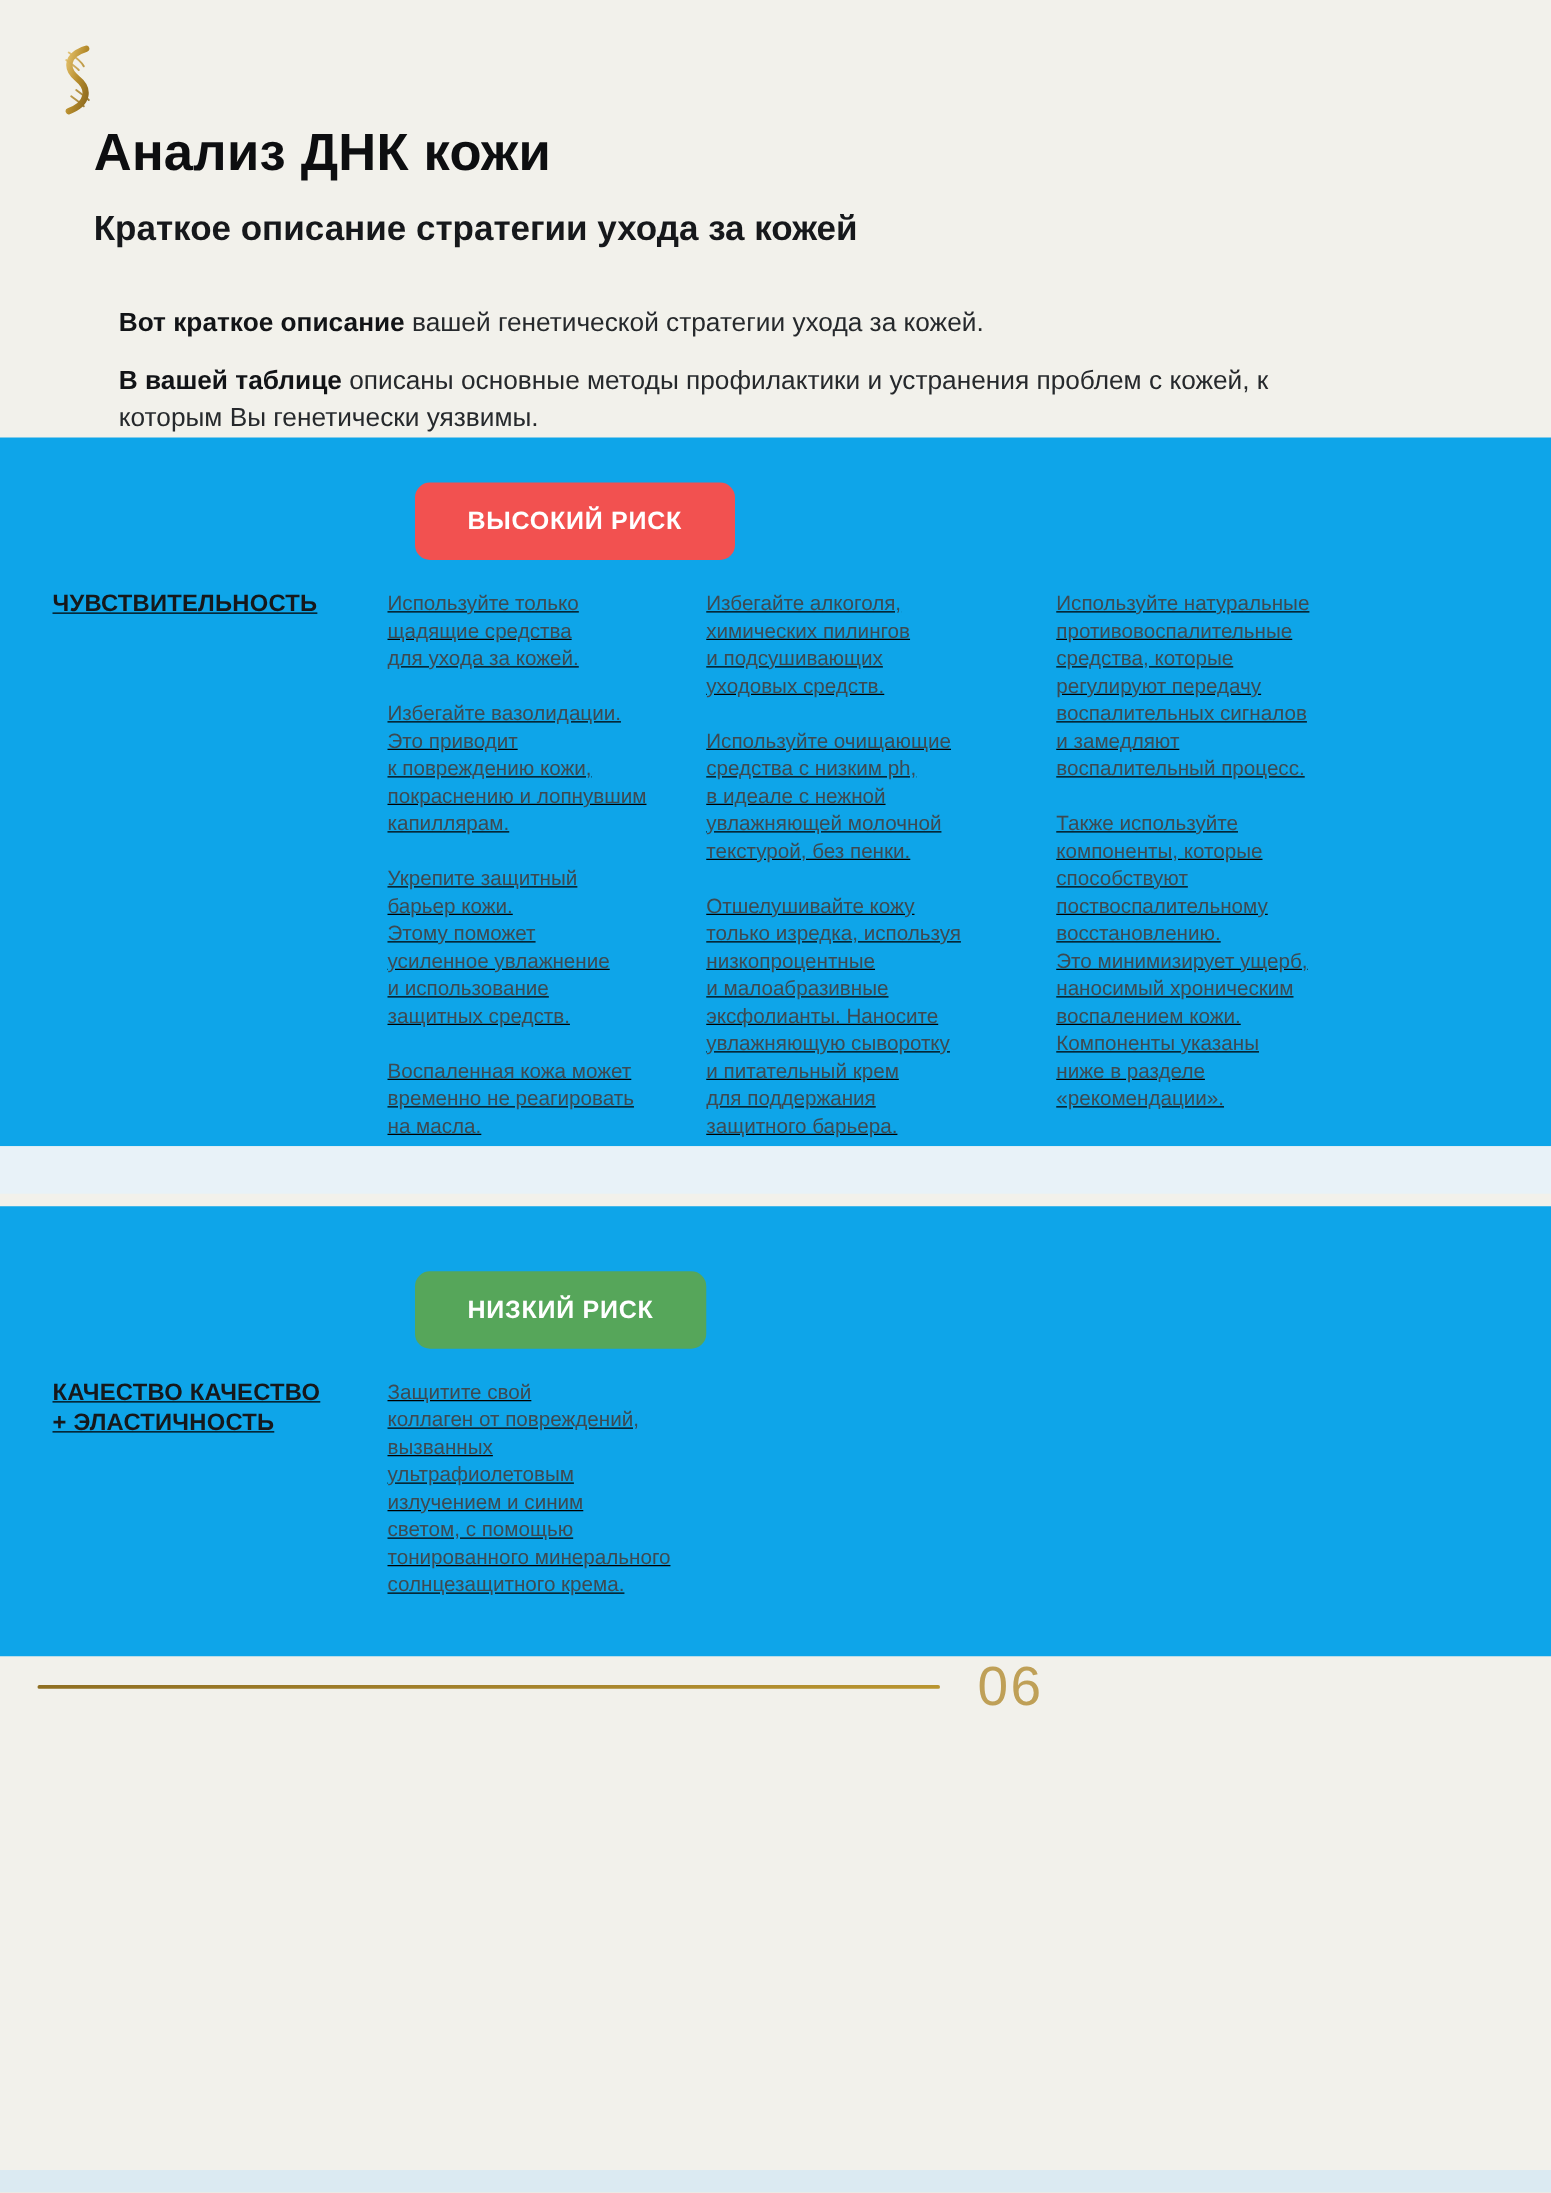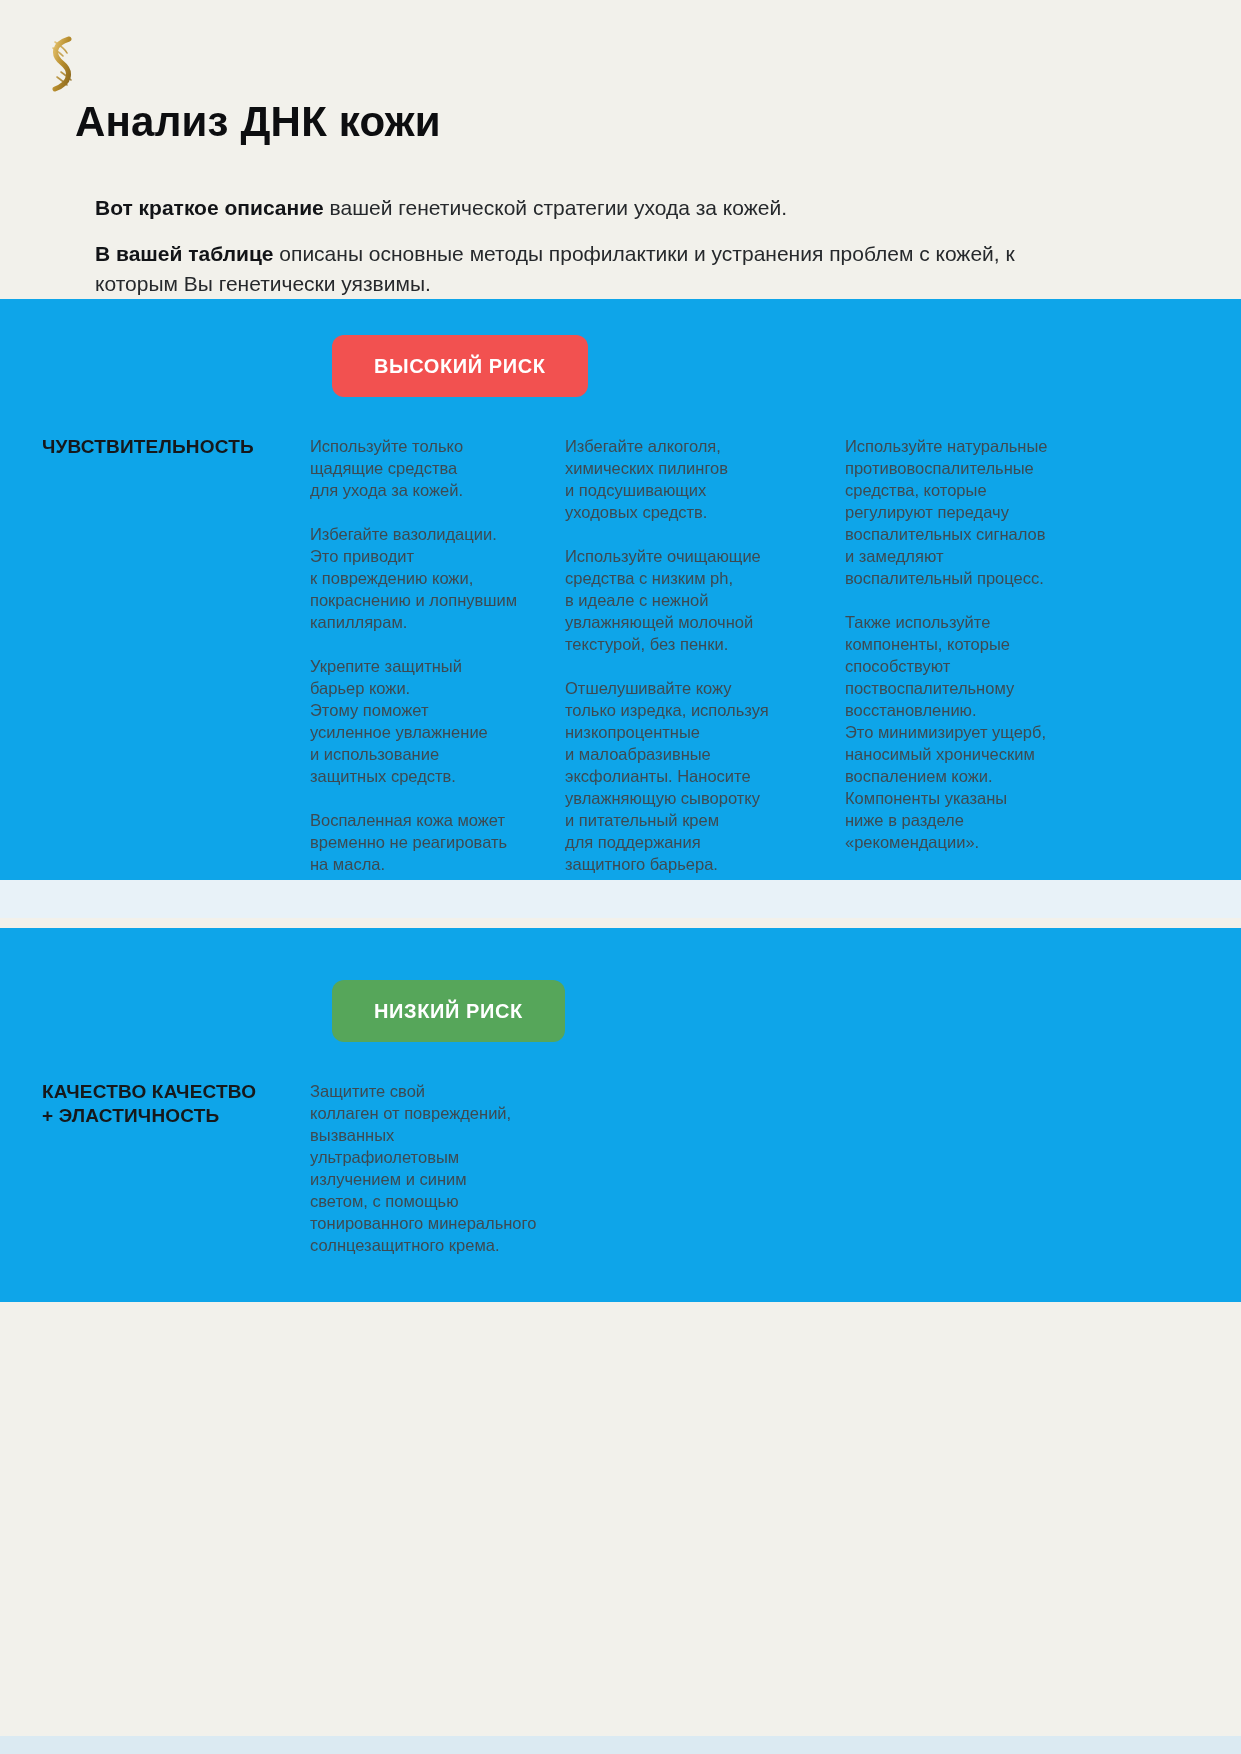--- a/index.html
+++ b/index.html
@@ -23,21 +23,21 @@
   .thead span { font-size:21px; font-weight:800; color:#101215; letter-spacing:0.2px; }
   .panel { background:#0ea5e9; }
   .panel-1 { padding-top:36px; padding-bottom:5px; }
   .panel-2 { padding-top:52px; padding-bottom:46px; }
   .badge {
     grid-column:2; justify-self:start; margin-left:22px;
     display:inline-block; padding:21px 42px; border-radius:12px;
     color:#ffffff; font-size:20px; font-weight:800; line-height:1; letter-spacing:0.6px;
     white-space:nowrap;
   }
-  .content-row { margin-top:38px; }
+  .content-row { margin-top:24px;text-decoration:underline; }
   .problem { font-size:19px; font-weight:800; line-height:24px; color:#16181b; letter-spacing:0.2px; white-space:pre-line; padding-right:20px; }
   .cell { font-size:16.5px; line-height:22px; color:#3d4a52; white-space:pre-line; padding-right:24px; }
   .strip-light { height:38px; background:#e8f2f8; }
   .strip-gap { height:10px; }
   
   .footer { display:flex; align-items:center; height:46px; margin-top:2px; }
   .gold-line { height:3px; width:722px; margin-left:30px; border-radius:2px;
     background:linear-gradient(90deg,#8f6f22,#a8862d 60%,#b9952f); }
   .page-num { margin-left:30px; font-size:44px; line-height:1; color:#bfa057; font-weight:400; letter-spacing:2px; }
   .bottom-strip { margin-top:auto; height:18px; background:#dbeaf2; }
@@ -56,20 +56,21 @@
           <stop offset="1" stop-color="#8a671d"></stop>
         </linearGradient>
       </defs>
       <path d="M24 3 C8 8 7 19 17 27 C27 35 26 47 10 53" fill="none" stroke="url(#gold)" stroke-width="5" stroke-linecap="round"></path>
       <path d="M10 6 C16 10 20 13 22 17 M8 12 C12 15 15 17 18 20 M16 36 C20 39 23 41 26 44 M12 41 C16 44 19 46 22 49" fill="none" stroke="url(#gold)" stroke-width="1.6" stroke-linecap="round" opacity="0.85"></path>
     </svg>
   </div>
 
   <div class="head-block">
     <h1 class="title">Анализ ДНК кожи</h1>
+    <h2 class="subtitle">Краткое описание стратегии ухода за кожей</h2>
     <p class="intro"><b>Вот краткое описание</b><span> вашей генетической стратегии ухода за кожей.</span></p>
     <p class="intro"><b>В вашей таблице</b><span> описаны основные методы профилактики и устранения проблем с кожей, к которым Вы генетически уязвимы.</span></p>
   </div>
 
 
   <section class="panel panel-1">
     <div class="grid">
       <span class="badge" style="background: rgb(242, 81, 80);">ВЫСОКИЙ РИСК</span>
     </div>
     <div class="grid content-row">
@@ -150,16 +151,20 @@
 коллаген от повреждений,
 вызванных ультрафиолетовым
 излучением и синим
 светом, с помощью
 тонированного минерального
 солнцезащитного крема.</div>
       <div class="cell"></div>
     </div>
   </section>
 
+  <div class="footer">
+    <div class="gold-line"></div>
+    <div class="page-num">06</div>
+  </div>
 
   <div class="bottom-strip"></div>
 
 </div>
 
 </body></html>

